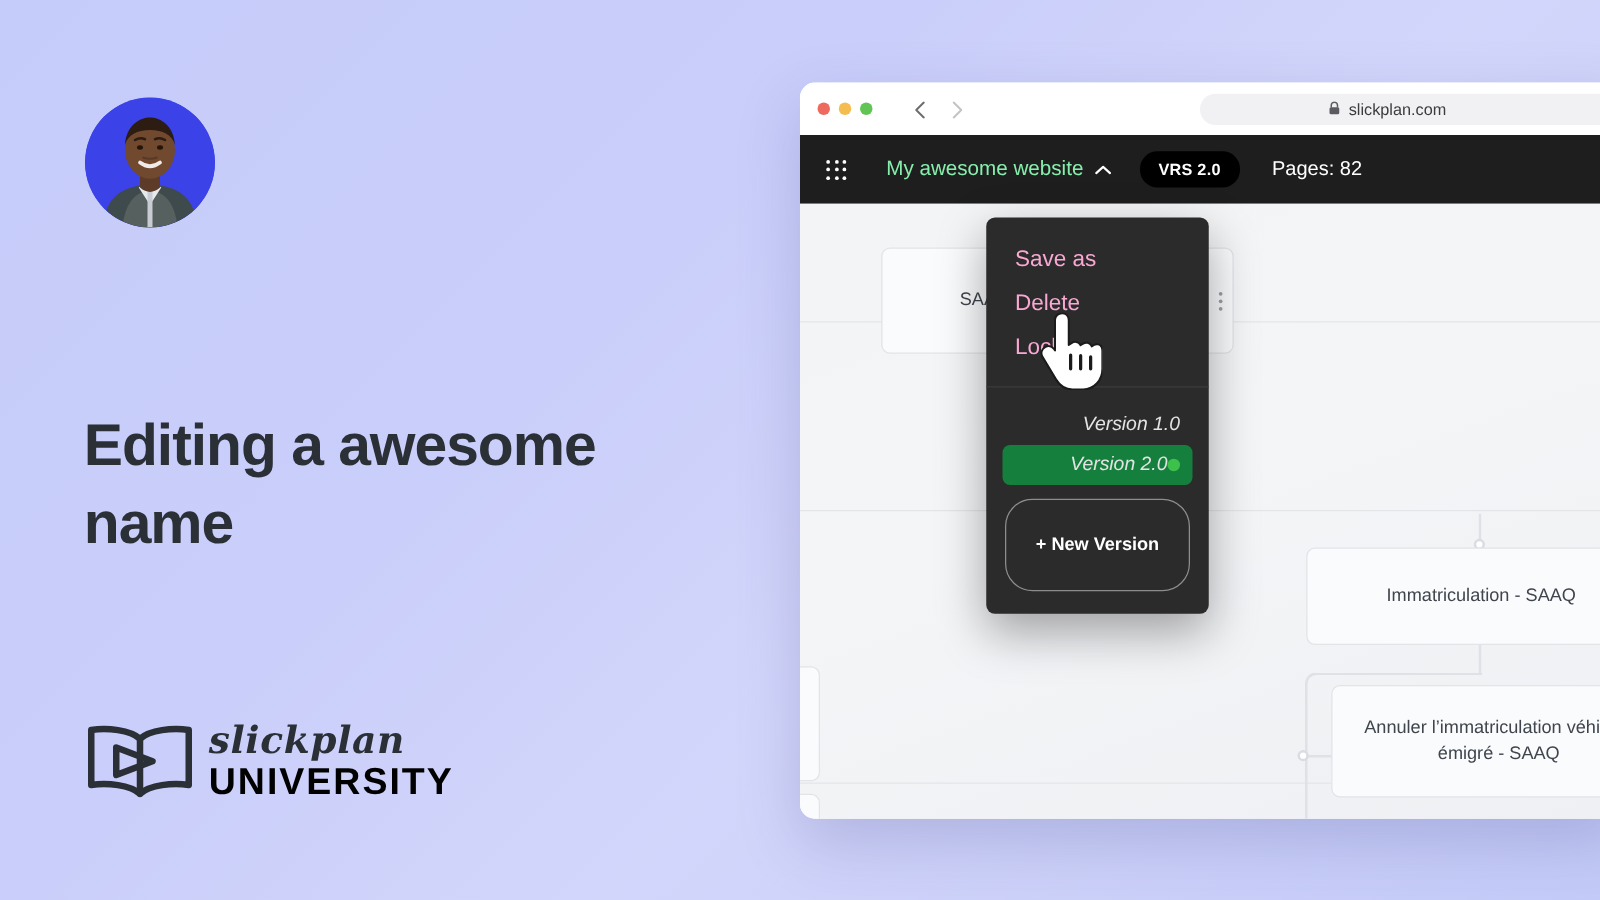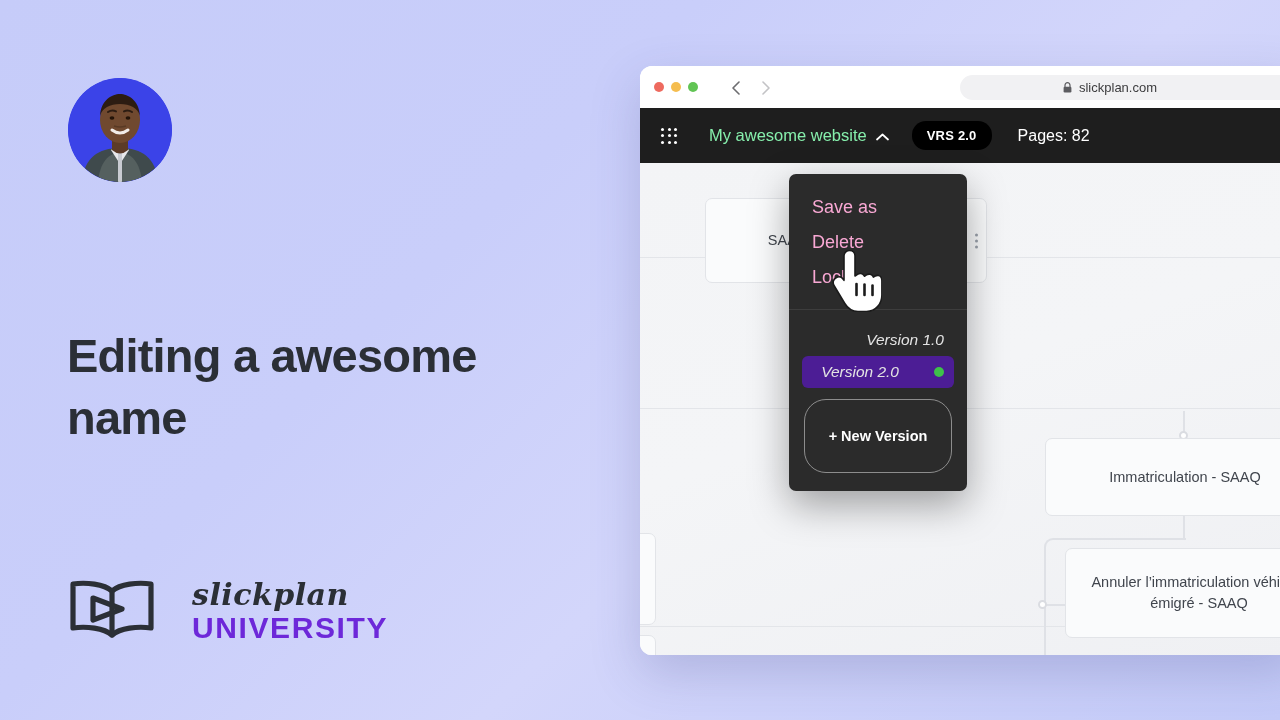--- a/index.html
+++ b/index.html
@@ -35,38 +35,38 @@
     font-weight: bold;
     line-height: 1.32;
     letter-spacing: -0.8px;
     color: #2b2f36;
   }
 
   #brand {
     position: absolute;
     left: 66px; top: 578px;
     display: flex;
-    align-items: center;
-    gap: 34px;
+    align-items: flex-start;
+    gap: 9px;
   }
   #brand-mark { flex: 0 0 auto; }
   #brand-words { display: flex; flex-direction: column; line-height: 1; }
   #brand-script {
     font-family: "DejaVu Serif", serif;
     font-style: italic;
     font-weight: bold;
     font-size: 30px;
     color: #2b2f36;
     letter-spacing: 0.5px;
     margin-bottom: 3px;
   }
   #brand-univ {
     font-size: 30px;
     font-weight: bold;
-    color: #6d28d9;
+    color: #000000;
     letter-spacing: 1.6px;
   }
 
   
   #browser {
     position: absolute;
     left: 640px; top: 66px;
     width: 660px; height: 589px;
     background: #ffffff;
     border-top-left-radius: 12px;
@@ -223,21 +223,21 @@
   .version-row {
     font-size: 15.5px;
     color: #e3e3e3;
     padding: 7px 10px;
     border-radius: 6px;
     display: flex;
     align-items: center;
     justify-content: flex-end;
     font-style: italic;
   }
-  .version-row.active { background: #4c1d95; gap: 35px; }
+  .version-row.active { background: #15803d; }
   .vdot { width: 10px; height: 10px; border-radius: 50%; }
   #new-version-btn {
     margin: 11px 2px 0;
     border: 1px solid #8d8d8d;
     border-radius: 22px;
     color: #ffffff;
     font-size: 14.5px;
     font-weight: bold;
     text-align: center;
     padding: 28px 0;

